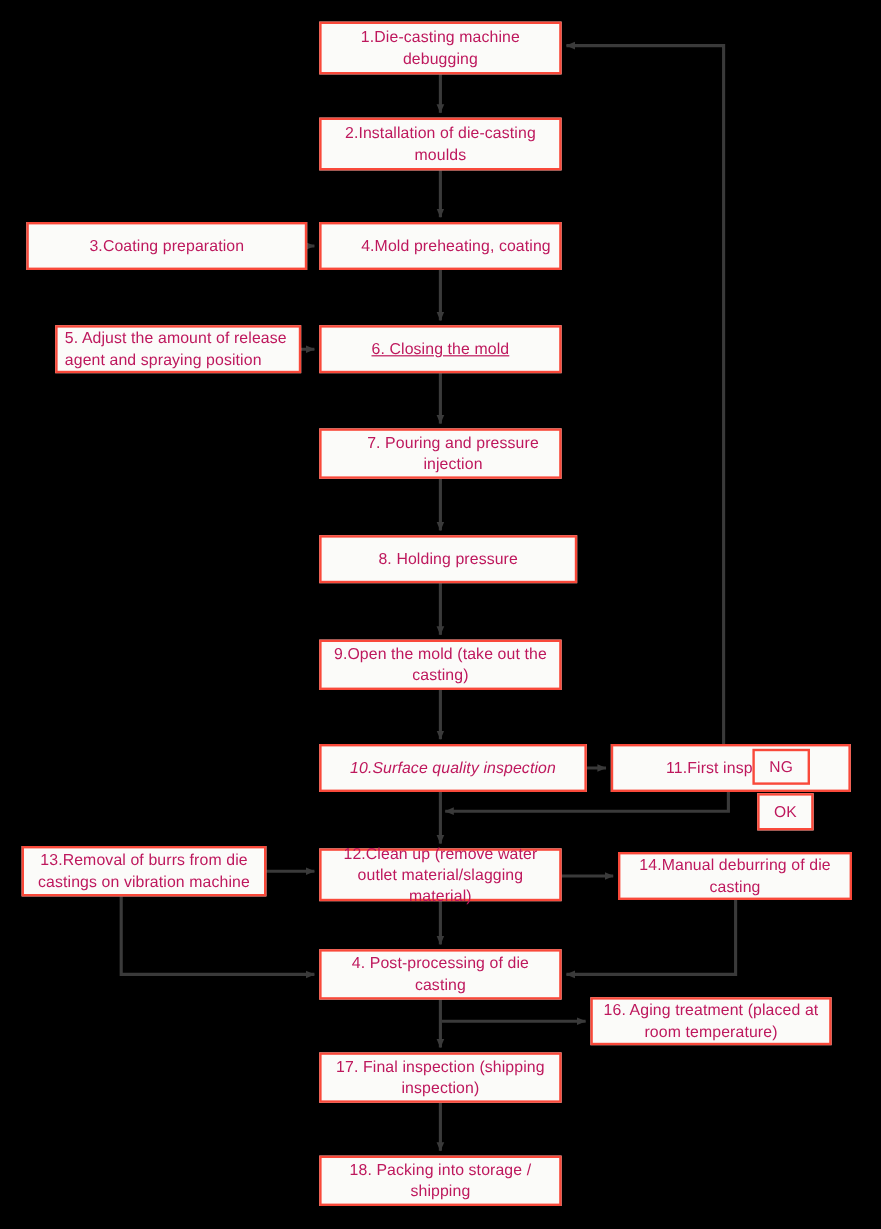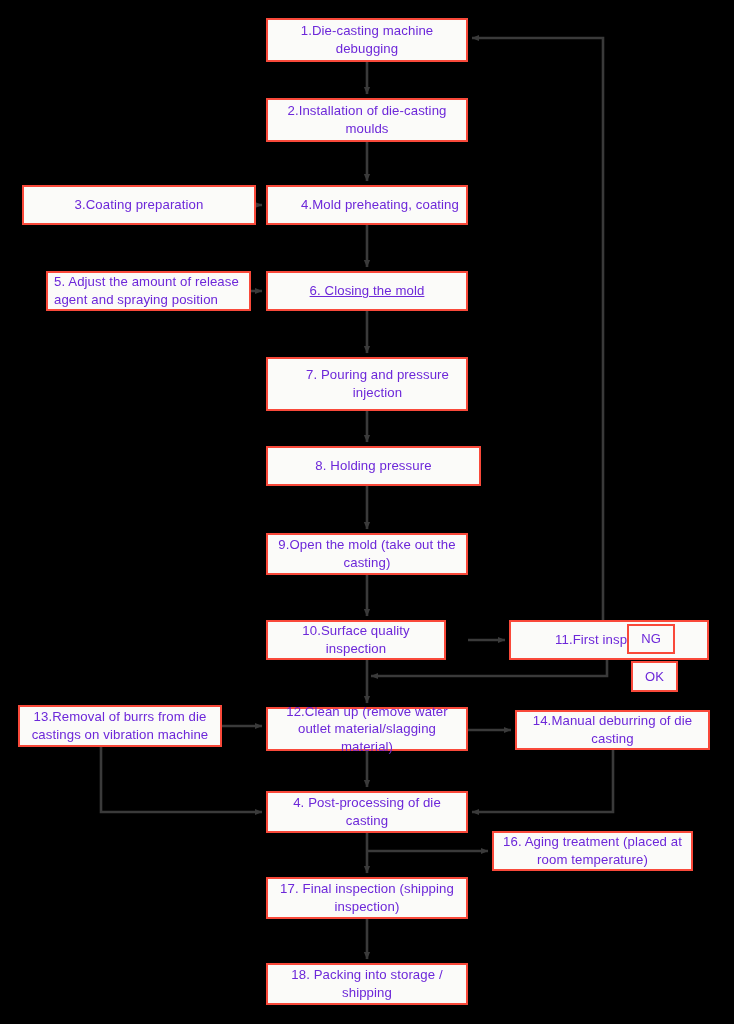--- a/index.html
+++ b/index.html
@@ -20,21 +20,21 @@
     top: 0; left: 0;
     width: 734px;
     height: 1024px;
     pointer-events: none;
   }
   .node {
     position: absolute;
     box-sizing: border-box;
     background: #FBFBF9;
     border: 2px solid #F9493A;
-    color: #6d28d9;
+    color: #be185d;
     font-size: 13.2px;
     line-height: 1.33;
     display: flex;
     align-items: center;
     justify-content: center;
     text-align: center;
     padding: 2px 7px;
     letter-spacing: .1px;
     z-index: 3;
   }
@@ -103,33 +103,33 @@
   </div>
 
   <div class="node left-align" style="left:22px;top:271px;width:205px;height:40px;">
     <span class="node-text">5. Adjust the amount of release agent and spraying position</span>
   </div>
 
   <div class="node" style="left:266px;top:271px;width:202px;height:40px;text-decoration:underline;">
     <span class="node-text">6. Closing the mold</span>
   </div>
 
-  <div class="node" style="left:266px;top:357px;width:202px;height:54px;padding-left:28px;">
+  <div class="node" style="left:266px;top:357px;width:202px;height:42px;padding-left:28px;">
     <span class="node-text">7. Pouring and pressure injection</span>
   </div>
 
   <div class="node" style="left:266px;top:446px;width:215px;height:40px;">
     <span class="node-text">8. Holding pressure</span>
   </div>
 
   <div class="node" style="left:266px;top:533px;width:202px;height:42px;">
     <span class="node-text">9.Open the mold (take out the casting)</span>
   </div>
 
-  <div class="node" style="left:266px;top:620px;width:180px;height:40px;">
+  <div class="node" style="left:266px;top:620px;width:223px;height:40px;font-style:italic;">
     <span class="node-text">10.Surface quality inspection</span>
   </div>
 
   <div class="node" style="left:509px;top:620px;width:200px;height:40px;">
     <span class="node-text">11.First inspection</span>
   </div>
 
   <div class="node tag" style="left:627px;top:583px;width:48px;height:30px;margin-top:41px;">
     <span class="node-text">NG</span>
   </div>

